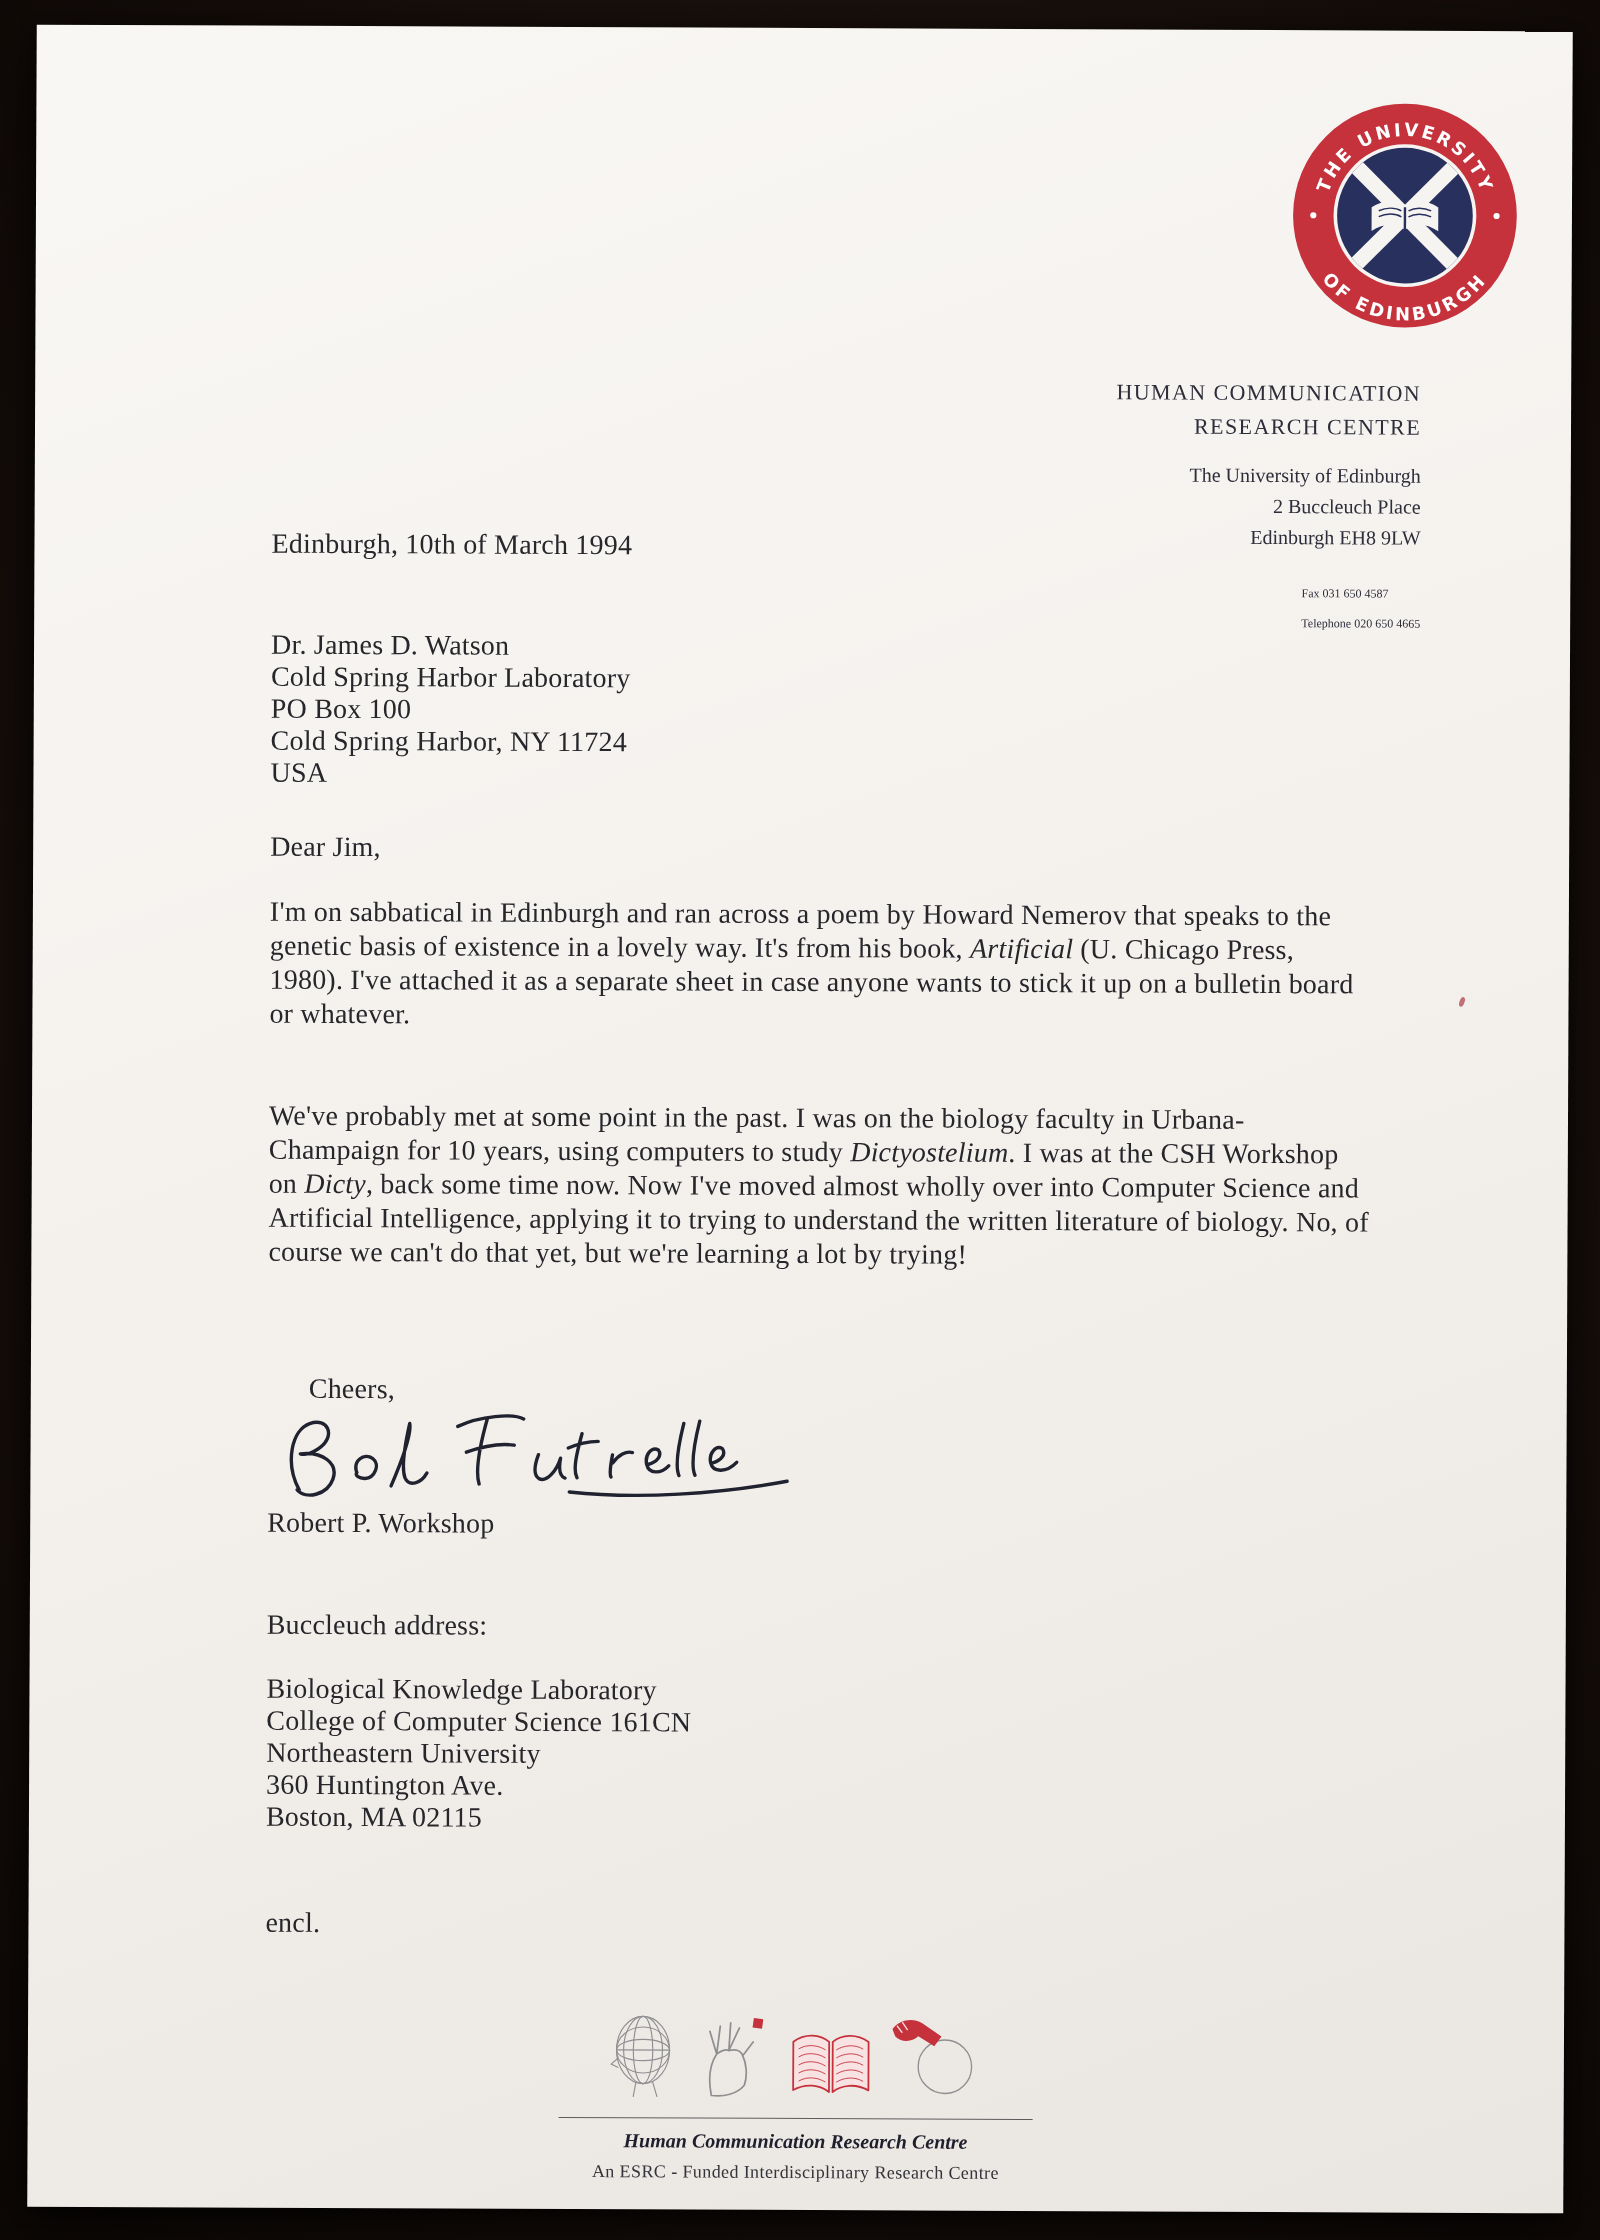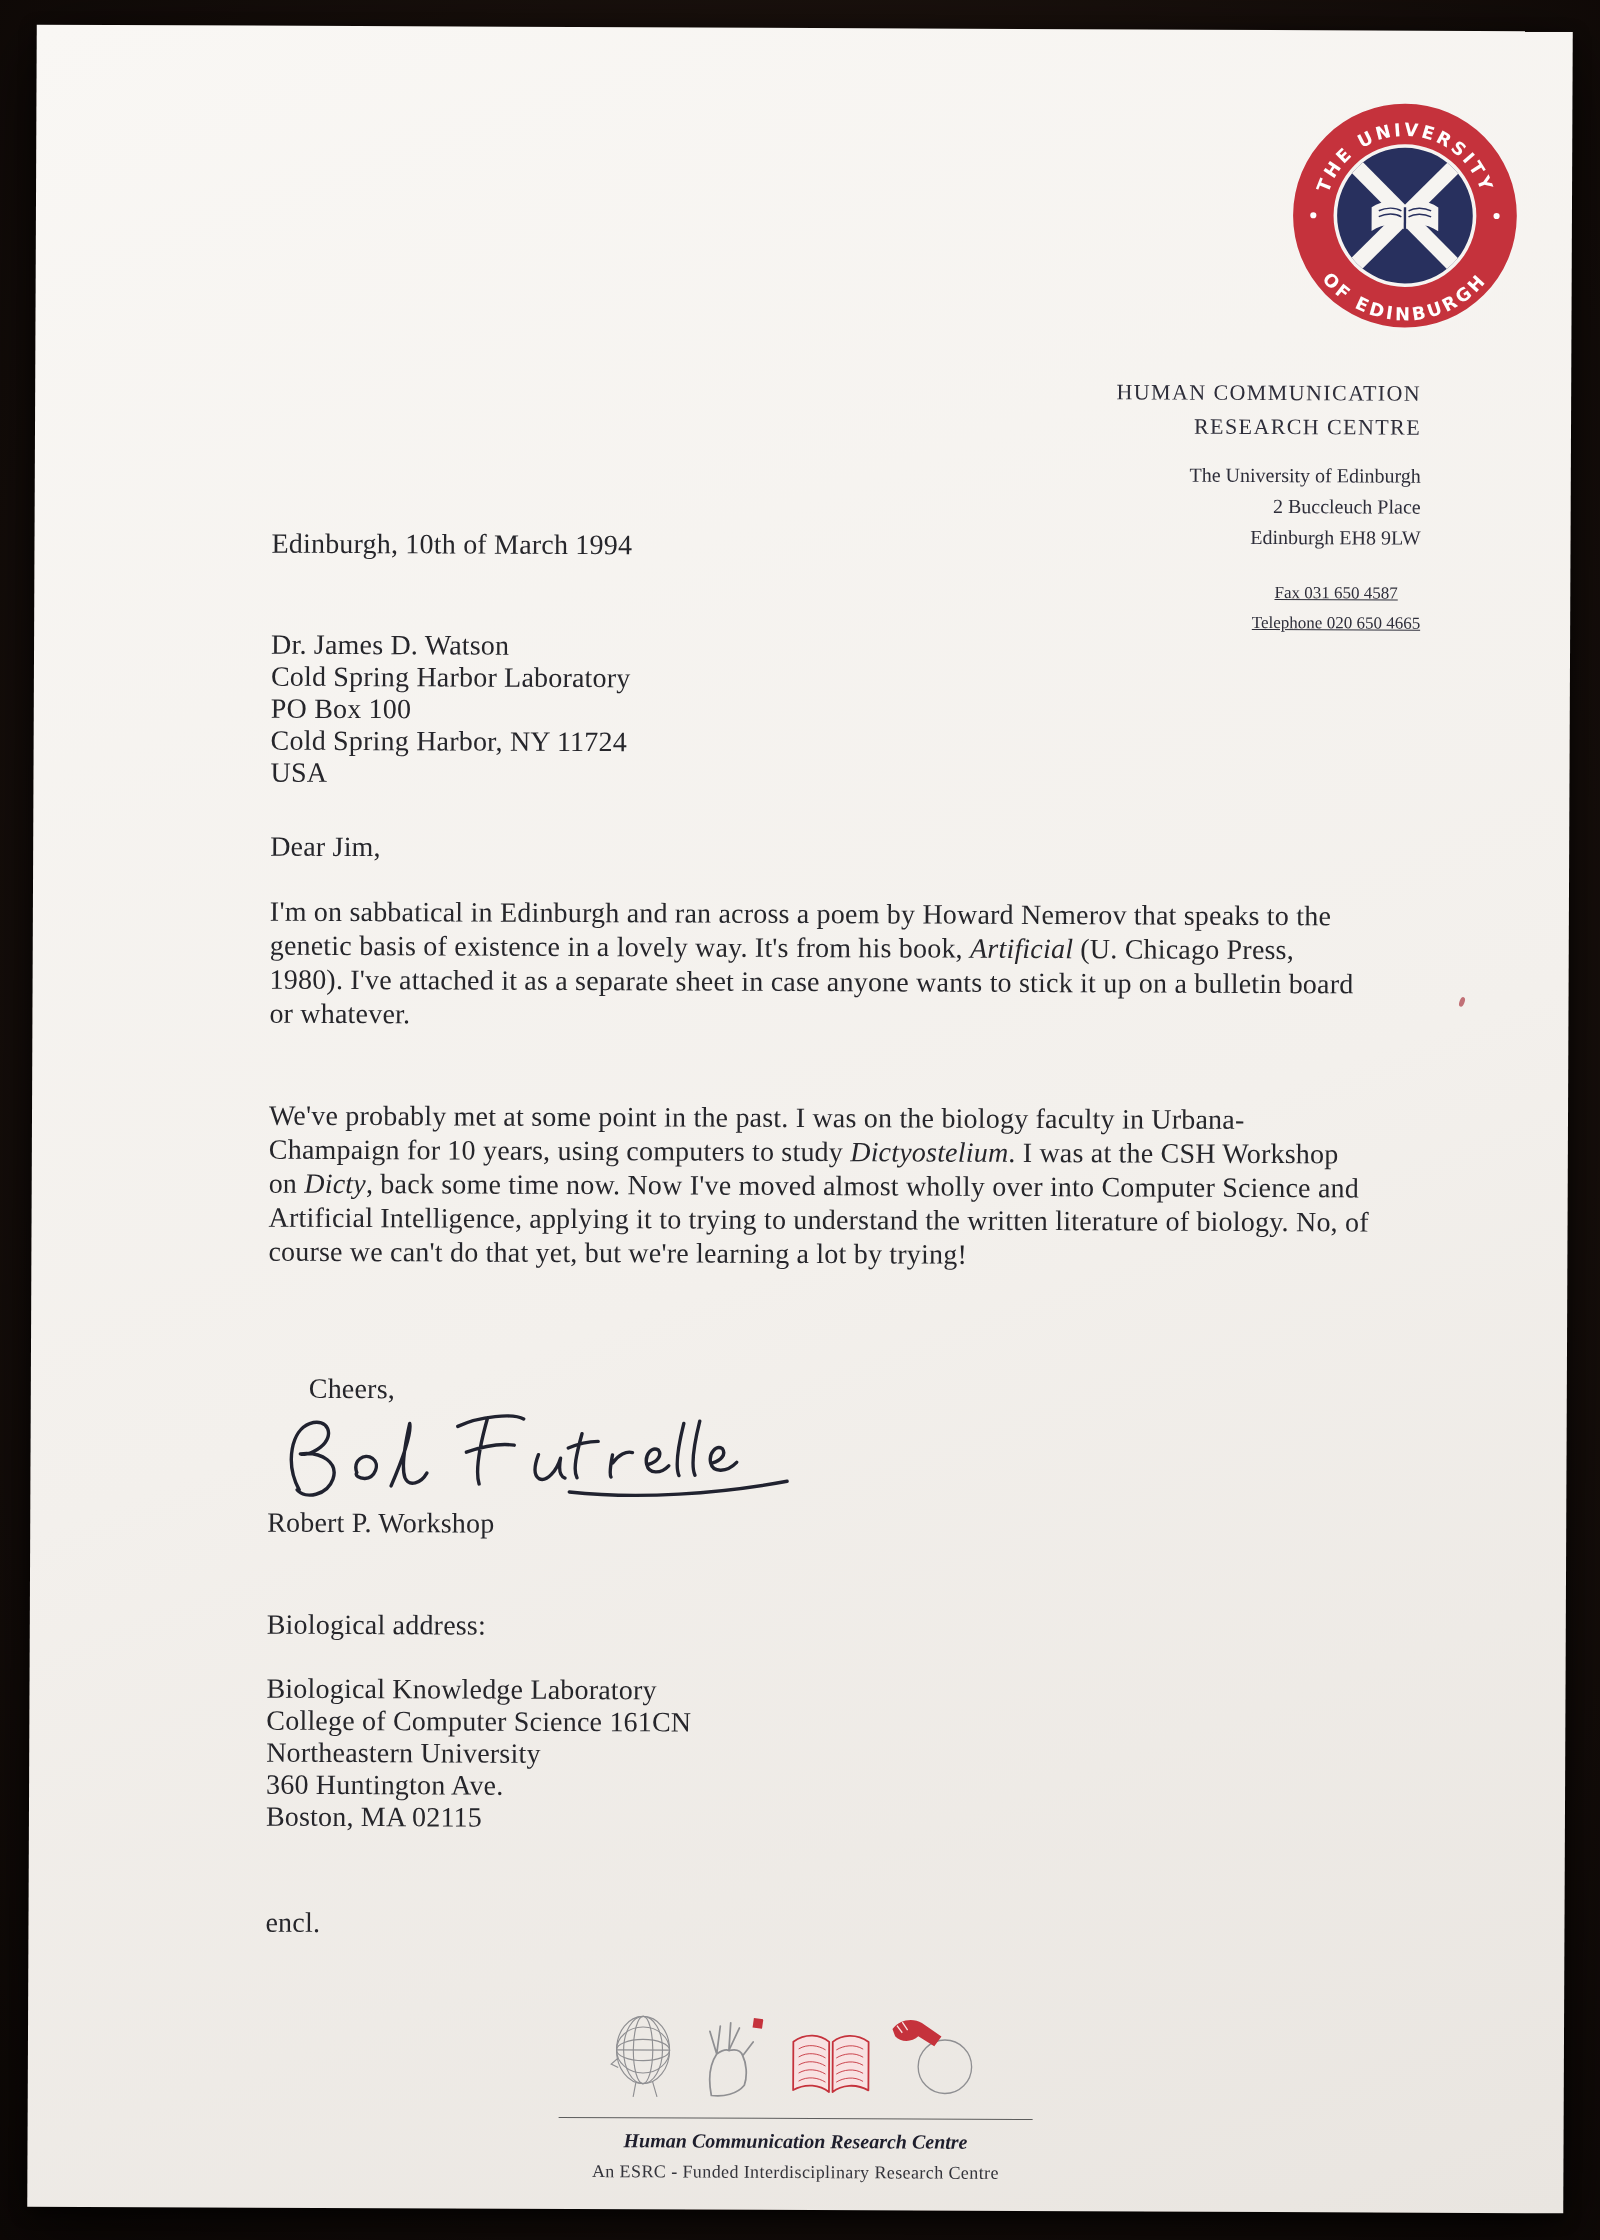--- a/index.html
+++ b/index.html
@@ -8,22 +8,22 @@
     font-family:"Liberation Serif","DejaVu Serif",serif;}
   .paper{position:absolute;left:32px;top:28px;width:1536px;height:2182px;
     background:linear-gradient(160deg,#f9f7f4 0%,#f3f0ec 55%,#e9e5e0 100%);
     box-shadow:0 22px 70px rgba(0,0,0,.7),0 5px 16px rgba(0,0,0,.55);
     transform:rotate(0.25deg);transform-origin:50% 50%;color:#26262b;}
   .logo{position:absolute;left:1250px;top:66px;width:238px;height:238px;}
   .org{position:absolute;right:150px;top:346px;text-align:right;font-size:22px;
     letter-spacing:1.4px;line-height:34px;color:#2e2e3a;}
   .lh-address{position:absolute;right:150px;top:430px;text-align:right;font-size:20px;
     line-height:31px;color:#2e2e3a;}
-  .lh-contact{position:absolute;right:150px;top:548px;text-align:center;font-size:17px;
-    line-height:30px;color:#2e2e3a;text-decoration:underline;}
+  .lh-contact{position:absolute;right:150px;top:548px;text-align:left;font-size:12px;
+    line-height:30px;color:#2e2e3a;}
   .body-text{font-size:28px;line-height:34px;letter-spacing:.2px;color:#26262b;}
   .dateline{position:absolute;left:237px;top:501px;}
   .recipient{position:absolute;left:237px;top:603px;line-height:32px;}
   .salutation{position:absolute;left:237px;top:804px;}
   .para{position:absolute;left:237px;width:1104px;margin:0;}
   .para1{top:869px;}
   .para2{top:1073px;}
   .it{font-style:italic;}
   .closing{position:absolute;left:237px;top:1346px;margin-left:41px;}
   .signature{position:absolute;left:238px;top:1372px;width:524px;height:118px;
@@ -120,21 +120,21 @@
                M344,58 C342,68 340,76 342,80 M344,66 C350,58 358,54 364,56
                M380,68 C388,66 394,60 390,54 C384,50 376,58 378,68 C380,78 392,78 400,70
                M416,28 C410,50 406,70 410,80
                M432,26 C426,48 422,70 426,80
                M444,68 C452,66 458,60 454,54 C448,50 440,58 442,68 C444,78 458,78 468,68
                M300,94 C370,103 450,99 518,88" stroke="#20222f" stroke-width="3.4" fill="none" stroke-linecap="round" stroke-linejoin="round"></path>
     </svg>
 
     <div class="sender-name body-text">Robert P. Workshop</div>
 
-    <div class="perm-label body-text">Biological address:</div>
+    <div class="perm-label body-text">Buccleuch address:</div>
 
     <div class="perm-address body-text">
       <div>Biological Knowledge Laboratory</div>
       <div>College of Computer Science 161CN</div>
       <div>Northeastern University</div>
       <div>360 Huntington Ave.</div>
       <div>Boston, MA 02115</div>
     </div>
 
     <div class="encl body-text">encl.</div>

